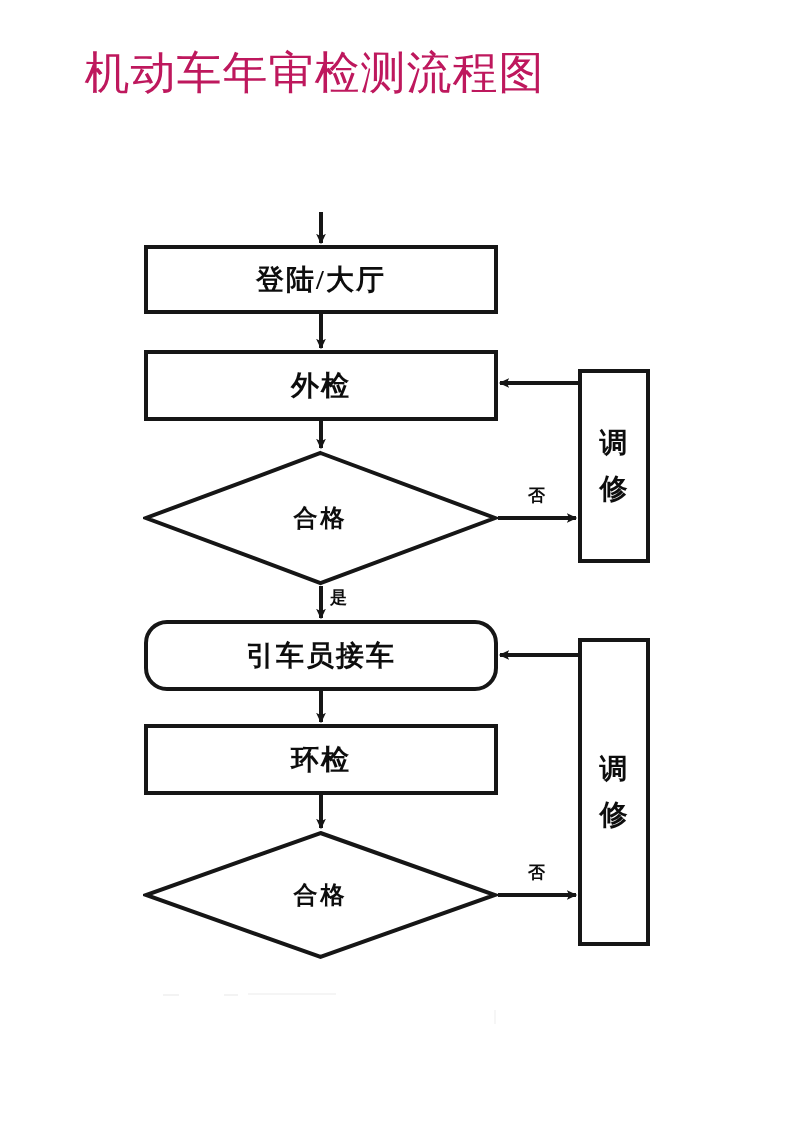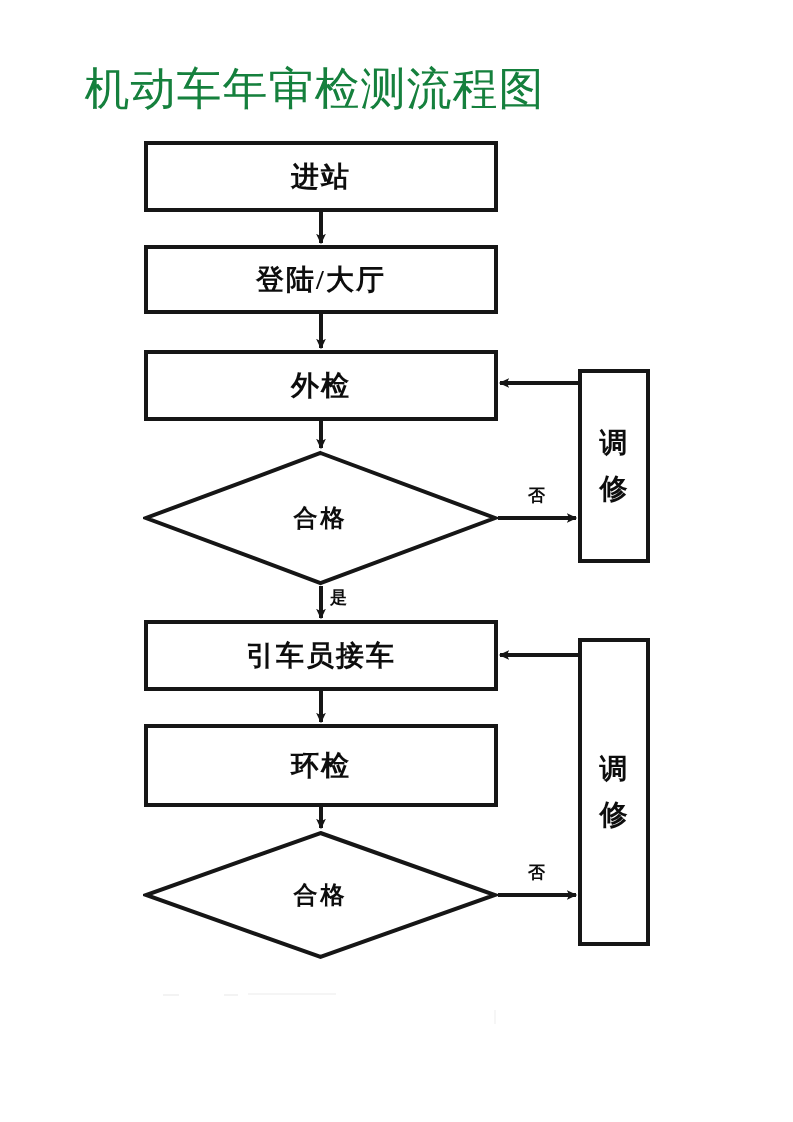--- a/index.html
+++ b/index.html
@@ -18,29 +18,29 @@
   #flow-root {
     position: absolute;
     left: 0; top: 0;
     width: 793px;
     height: 1122px;
   }
 
   .page-title {
     position: absolute;
     left: 0;
-    top: 60px;
+    top: 44px;
     width: 629px;
     text-align: center;
     font-family: "Liberation Sans", "DejaVu Sans", sans-serif;
     font-size: 45px;
     line-height: 58px;
     font-weight: 400;
     letter-spacing: 1px;
-    color: #15803d;
+    color: #be185d;
     white-space: nowrap;
   }
 
   
   .node {
     position: absolute;
     box-sizing: border-box;
     display: flex;
     align-items: center;
     justify-content: center;
@@ -146,44 +146,41 @@
     
     <path d="M578,655 L500,655" fill="none" stroke="#161616" stroke-width="4" marker-end="url(#ah)"></path>
   </svg>
 
   <div class="edge-label" style="left:528px; top:487px;">否</div>
 
   <div class="edge-label" style="left:330px; top:589px;">是</div>
 
   <div class="edge-label" style="left:528px; top:864px;">否</div>
 
-  <div class="node proc-box" style="left:144px; top:141px; width:354px; height:71px;">
-    <span>进站</span>
-  </div>
 
   <div class="node proc-box" style="left:144px; top:350px; width:354px; height:71px;">
     <span>外检</span>
   </div>
 
   <div class="node proc-box" style="left:144px; top:245px; width:354px; height:69px;">
     <span>登陆/大厅</span>
   </div>
 
   <div class="node decision" style="left:143px; top:450px; width:355px; height:136px;">
     <svg class="dec-svg" width="355" height="136" viewBox="0 0 355 136" aria-hidden="true">
       <polygon points="177.5,3 352,68 177.5,133 3,68" fill="#ffffff" stroke="#161616" stroke-width="4" stroke-linejoin="miter"></polygon>
     </svg>
     <span class="dec-label">合格</span>
   </div>
 
-  <div class="node proc-box" style="left:144px; top:620px; width:354px; height:71px;">
+  <div class="node proc-box" style="left:144px; top:620px; width:354px; height:71px;border-radius:23px;">
     <span>引车员接车</span>
   </div>
 
-  <div class="node proc-box" style="left:144px; top:724px; width:354px; height:83px;">
+  <div class="node proc-box" style="left:144px; top:724px; width:354px; height:71px;">
     <span>环检</span>
   </div>
 
   <div class="node decision" style="left:143px; top:830px; width:355px; height:130px;">
     <svg class="dec-svg" width="355" height="130" viewBox="0 0 355 130" aria-hidden="true">
       <polygon points="177.5,3 352,65 177.5,127 3,65" fill="#ffffff" stroke="#161616" stroke-width="4" stroke-linejoin="miter"></polygon>
     </svg>
     <span class="dec-label">合格</span>
   </div>
 

